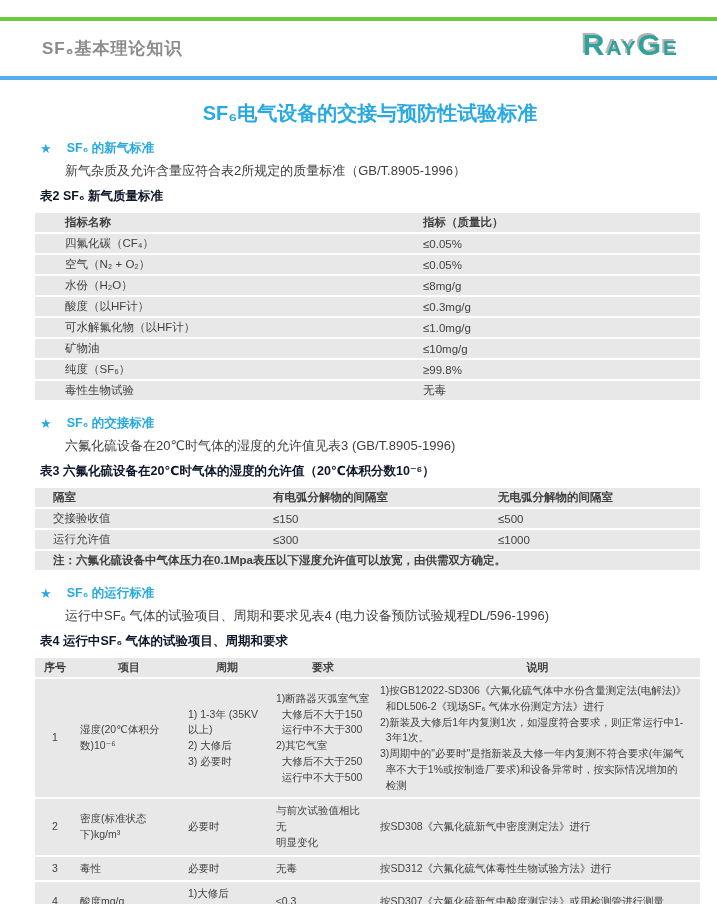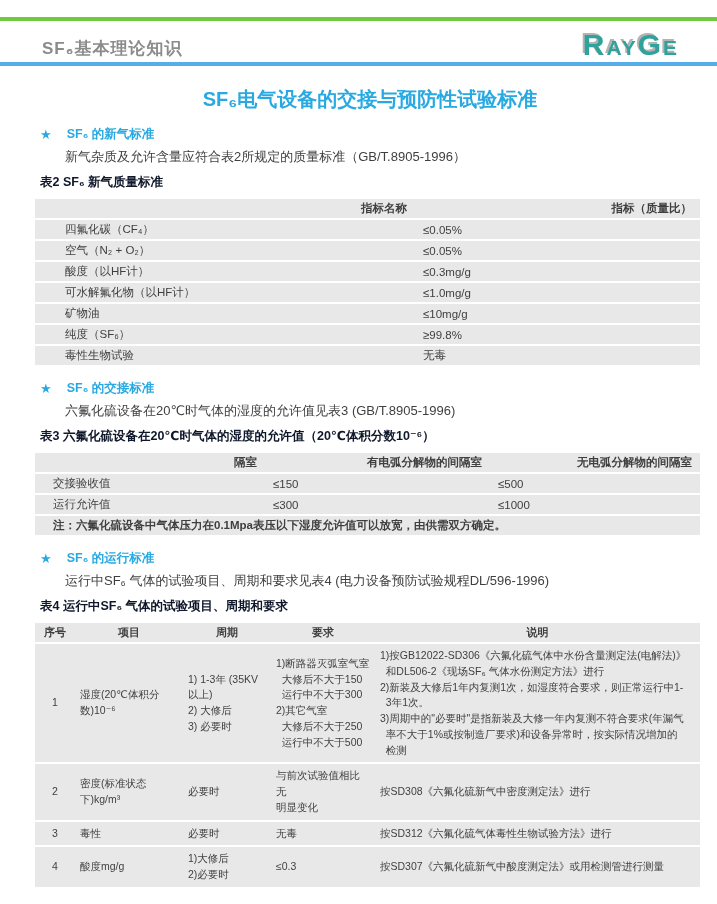--- a/index.html
+++ b/index.html
@@ -3,37 +3,37 @@
 <meta charset="utf-8">
 <style>
   html,body{margin:0;padding:0;}
   body{
     width:717px;height:904px;background:#ffffff;
     font-family:"Liberation Sans","DejaVu Sans",sans-serif;
     color:#404040;overflow:hidden;
   }
   
   .green-rule{height:4px;background:#6fca3d;margin-top:17px;}
-  .hdr{display:flex;justify-content:space-between;align-items:flex-end;padding:9px 38px 2px 42px;border-radius:14px;}
+  .hdr{display:flex;justify-content:space-between;align-items:flex-end;padding:9px 38px 16px 42px;border-radius:14px;}
   .hdr-title{font-size:17px;font-weight:bold;color:#8b8b8b;letter-spacing:1px;}
   .logo{color:#2fa29c;font-weight:bold;text-shadow:-2px -2px 0 #b3b3b3;letter-spacing:2px;line-height:1;}
   .logo .big{font-size:30px;}
   .logo .small{font-size:21px;}
   .blue-rule{height:4px;background:#55ade9;}
   
   .content{padding:0 17px 0 35px;}
   .main-title{color:#29a9e1;font-size:20px;font-weight:bold;margin:20px 0 10px 5px;text-align:center;}
   .sec-head{display:flex;align-items:center;color:#29a9e1;font-size:12.5px;font-weight:bold;margin:13px 0 5px 5px;}
   .sec-head .star{font-size:13px;margin-right:15px;}
   .para{font-size:13px;color:#3f3f3f;margin:4px 0 6px 30px;}
   .tbl-caption{color:#0f172a;font-size:12.5px;font-weight:bold;margin:8px 0 6px 5px;}
   
   table{border-collapse:separate;border-spacing:0 2px;width:665px;}
   td,th{background:#e8e8e8;font-size:11.5px;color:#3f3f3f;padding:2px 8px;text-align:left;vertical-align:middle;}
-  th{font-weight:bold;text-align:right;}
+  th{font-weight:bold;}
   
   .t2 col.c1{width:380px;} .t2 col.c2{width:285px;}
   .t2 td:first-child,.t2 th:first-child{padding-left:30px;}
   .t2 td,.t2 th{height:15px;}
   
   .t3 col.c1{width:230px;} .t3 col.c2{width:225px;} .t3 col.c3{width:210px;}
   .t3 td:first-child,.t3 th:first-child{padding-left:18px;}
   .t3 td,.t3 th{height:15px;}
   .t3 .note-cell{padding-left:30px;font-weight:bold;}
   
@@ -79,20 +79,24 @@
       <th>指标名称</th>
       <th>指标（质量比）</th>
     </tr>
     <tr>
           <td>四氟化碳（CF₄）</td>
           <td>≤0.05%</td>
         </tr>
     <tr>
           <td>空气（N₂ + O₂）</td>
           <td>≤0.05%</td>
+        </tr>
+    <tr>
+          <td>水份（H₂O）</td>
+          <td>≤8mg/g</td>
         </tr>
     <tr>
           <td>酸度（以HF计）</td>
           <td>≤0.3mg/g</td>
         </tr>
     <tr>
           <td>可水解氟化物（以HF计）</td>
           <td>≤1.0mg/g</td>
         </tr>
     <tr>

